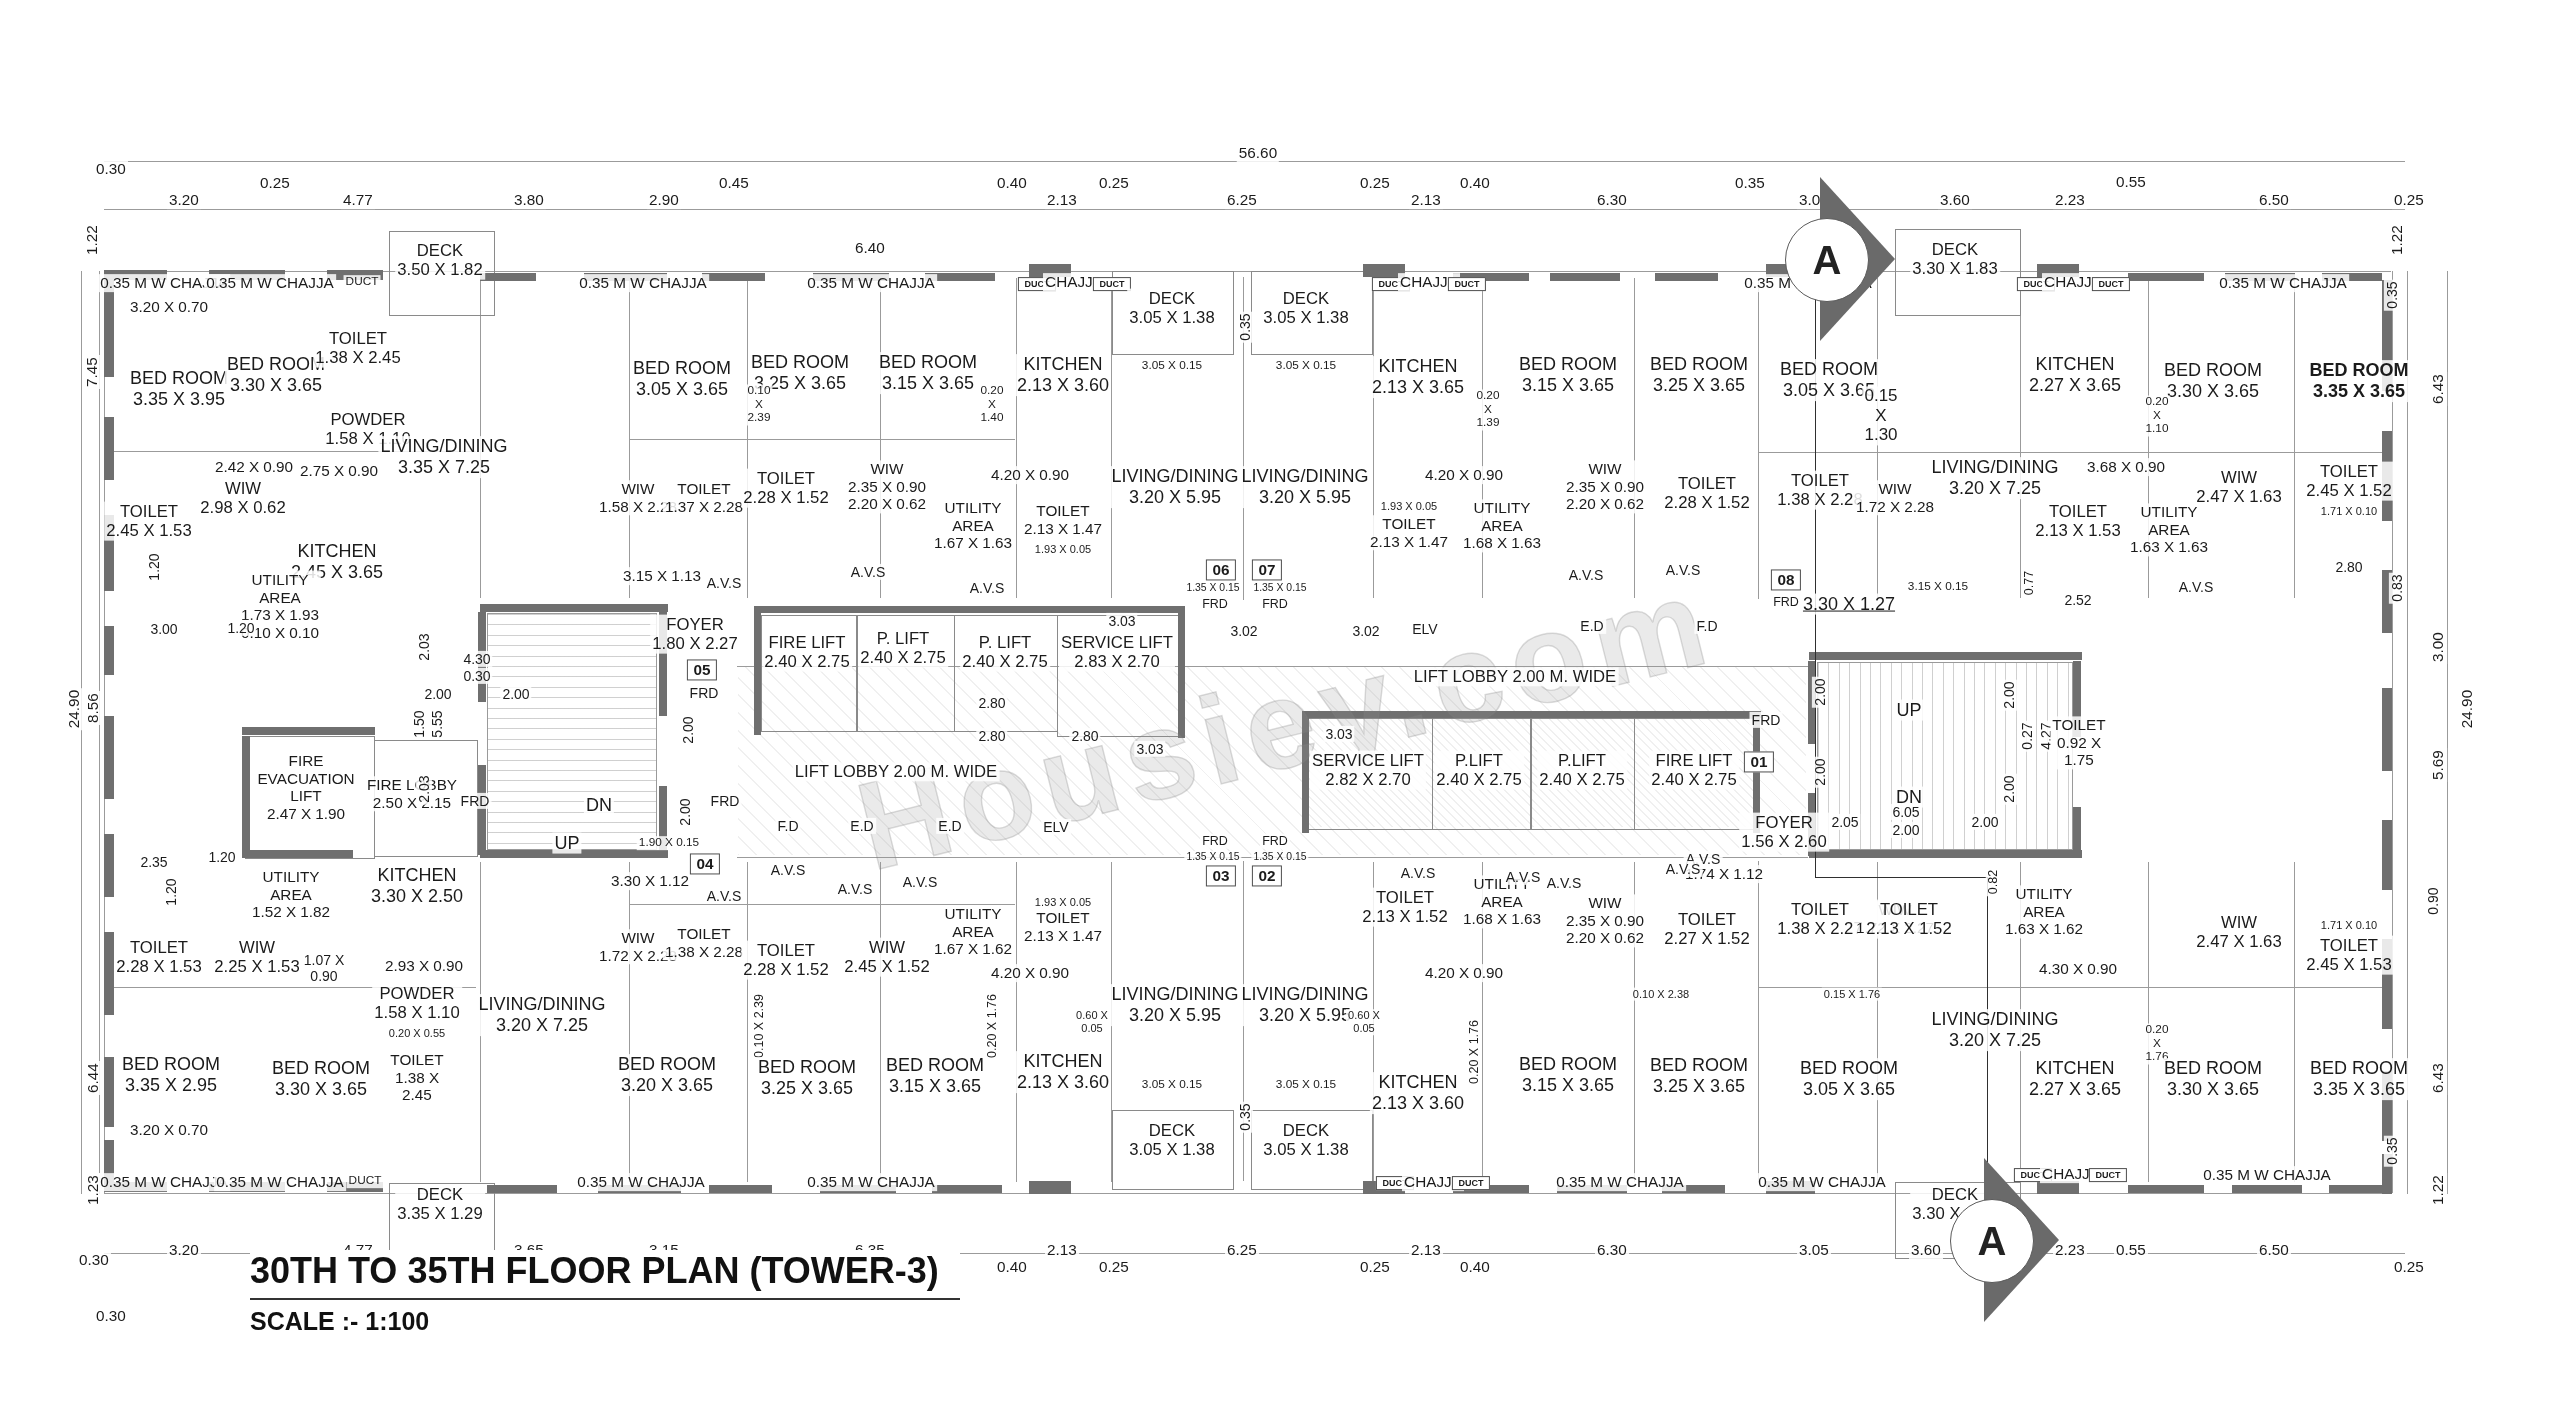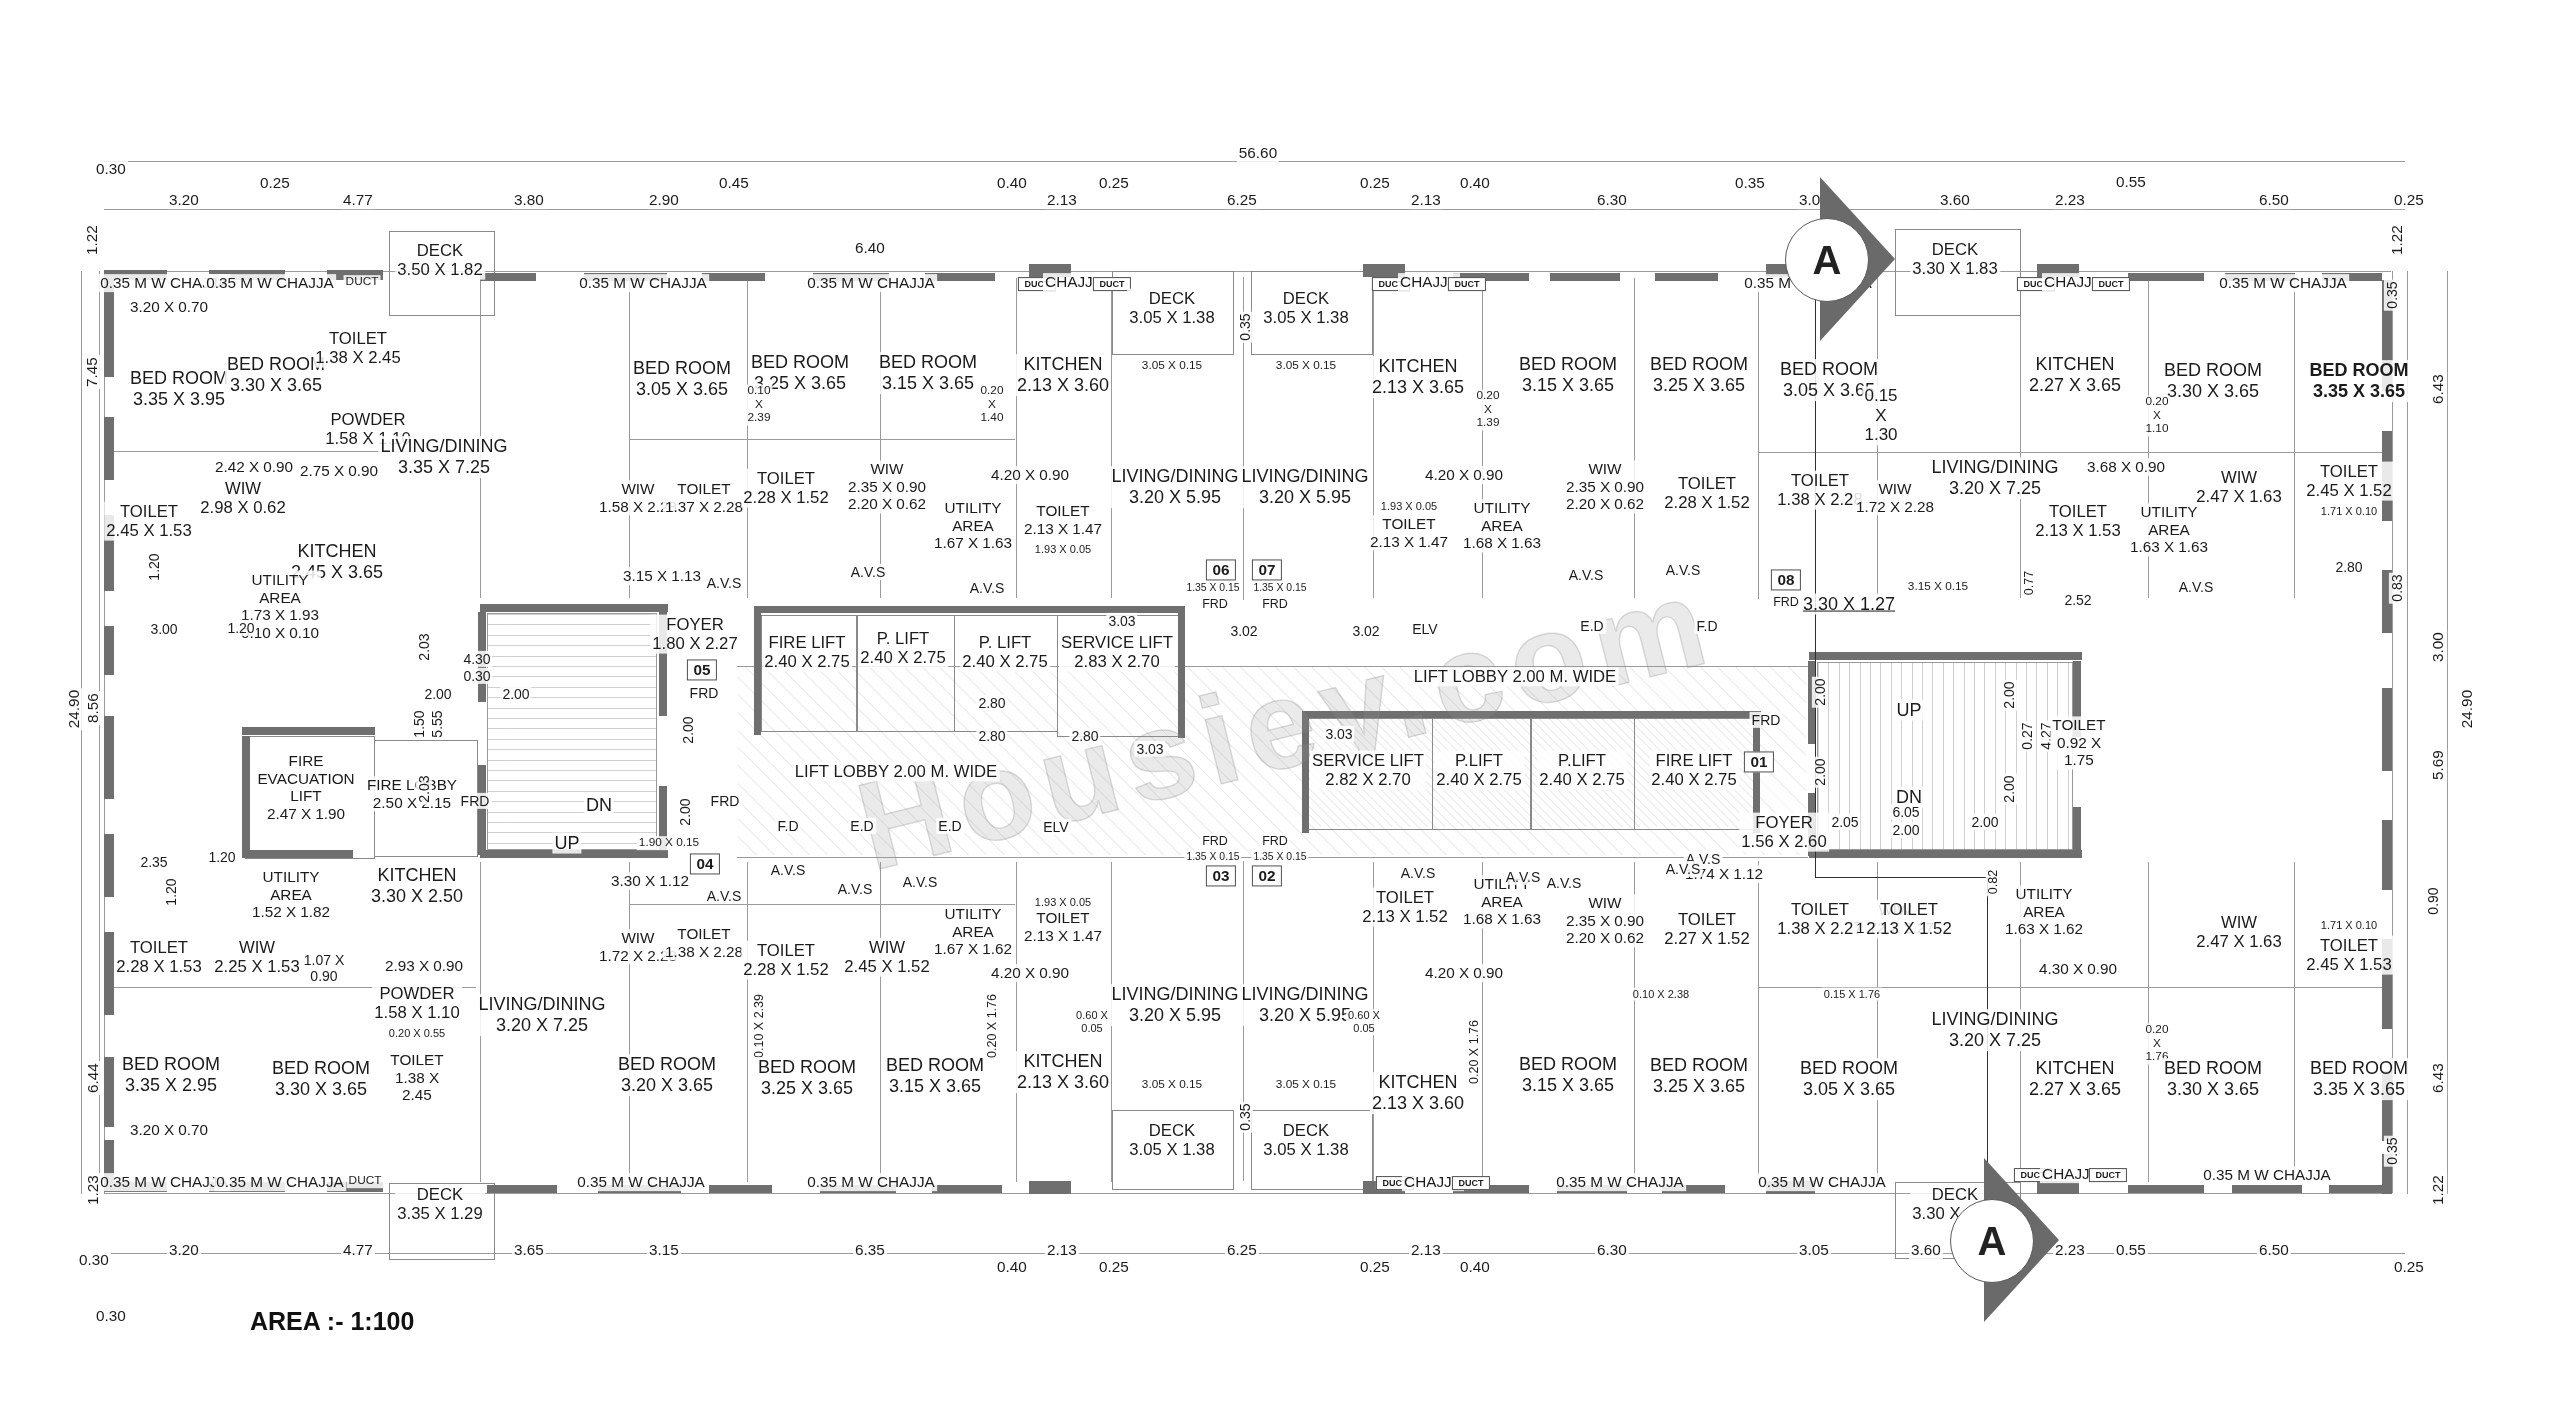--- a/index.html
+++ b/index.html
@@ -26,21 +26,22 @@
        background:#fff;z-index:32;display:flex;align-items:center;justify-content:center;
        font-size:40px;font-weight:600;color:#222;}
   .marker-arrow{position:absolute;width:0;height:0;border-top:82px solid transparent;
        border-bottom:82px solid transparent;border-left:75px solid #6a6a6a;z-index:31;}
 </style>
 </head>
 <body>
 
 <div id="plan">
   <div class="watermark">Housiey.com</div>
-  <div class="scale">AREA :- 1:100</div>
+  <div class="title">30TH TO 35TH FLOOR PLAN (TOWER-3)</div>
+  <div class="scale">SCALE :- 1:100</div>
 <div class="wall" style="left: 104px; top: 270px; width: 63px; height: 9.7px;"></div>
     <div class="wall" style="left: 209px; top: 270px; width: 76px; height: 9.7px;"></div>
     <div class="wall" style="left: 327px; top: 270px; width: 56px; height: 9.7px;"></div>
     <div class="wall" style="left: 480px; top: 273px; width: 56px; height: 8.3px;"></div>
     <div class="wall" style="left: 584px; top: 273px; width: 83px; height: 8.3px;"></div>
     <div class="wall" style="left: 702px; top: 273px; width: 63px; height: 8.3px;"></div>
     <div class="wall" style="left: 813px; top: 273px; width: 76px; height: 8.3px;"></div>
     <div class="wall" style="left: 925px; top: 273px; width: 70px; height: 8.3px;"></div>
     <div class="wall" style="left: 1029px; top: 264px; width: 42px; height: 12.5px;"></div>
     <div class="wall" style="left: 1363px; top: 264px; width: 42px; height: 12.5px;"></div>

